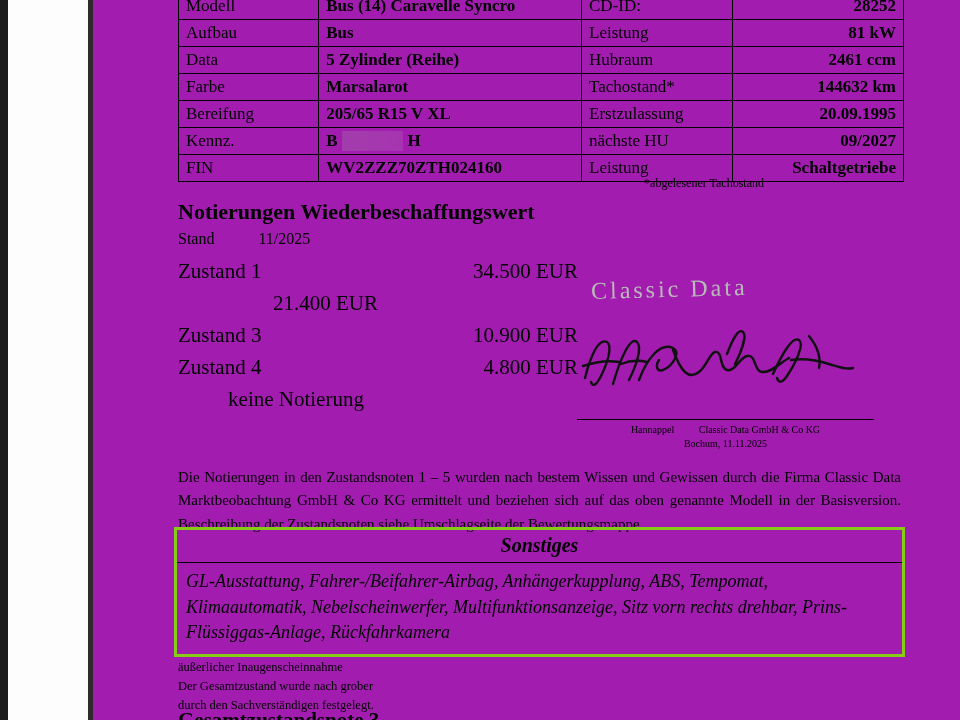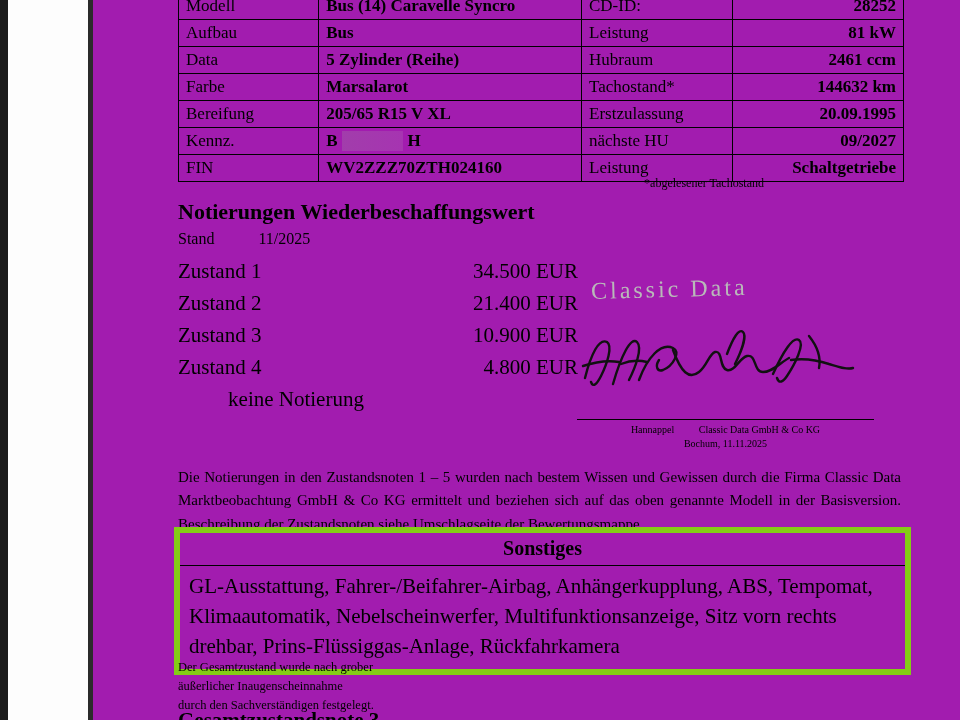--- a/index.html
+++ b/index.html
@@ -150,32 +150,33 @@
     font-size: 15px;
     line-height: 1.55;
     text-align: justify;
   }
 
   
   .sonstiges {
     position: absolute;
     left: 81px; top: 527px;
     width: 725px;
-    border: 6px solid #84cc16;
+    border: 3px solid #84cc16;
+    font-style: italic;
   }
   .sonstiges-title {
     text-align: center;
     font-size: 20px;
     font-weight: bold;
     padding: 4px 0 5px;
     border-bottom: 1px solid #000;
   }
   .sonstiges-body {
     padding: 6px 9px 8px;
-    font-size: 21px;
+    font-size: 18px;
     line-height: 1.42;
   }
 
   
   .bottom-note {
     position: absolute;
     left: 85px; top: 658px;
     font-size: 12.5px;
     line-height: 1.5;
   }
@@ -255,21 +256,20 @@
     <span>Stand</span>
     <span class="stand-val">11/2025</span>
   </div>
 
   <div class="zustand-list">
     <div class="row">
       <span class="zname">Zustand 1</span>
       <span class="zval">34.500 EUR</span>
     </div>
     <div class="row">
-      <span class="zname">Zustand 2</span>
       <span class="zval">21.400 EUR</span>
     </div>
     <div class="row">
       <span class="zname">Zustand 3</span>
       <span class="zval">10.900 EUR</span>
     </div>
     <div class="row">
       <span class="zname">Zustand 4</span>
       <span class="zval">4.800 EUR</span>
     </div>
@@ -305,19 +305,19 @@
   </div>
 
   <div class="disclaimer">Die Notierungen in den Zustandsnoten 1 – 5 wurden nach bestem Wissen und Gewissen durch die Firma Classic Data Marktbeobachtung GmbH &amp; Co KG ermittelt und beziehen sich auf das oben genannte Modell in der Basisversion. Beschreibung der Zustandsnoten siehe Umschlagseite der Bewertungsmappe.</div>
 
   <div class="sonstiges">
     <div class="sonstiges-title">Sonstiges</div>
     <div class="sonstiges-body">GL-Ausstattung, Fahrer-/Beifahrer-Airbag, Anhängerkupplung, ABS, Tempomat, Klimaautomatik, Nebelscheinwerfer, Multifunktionsanzeige, Sitz vorn rechts drehbar, Prins-Flüssiggas-Anlage, Rückfahrkamera</div>
   </div>
 
   <div class="bottom-note">
+    <div>äußerlicher Inaugenscheinnahme</div>
     <div>Der Gesamtzustand wurde nach grober</div>
-    <div>äußerlicher Inaugenscheinnahme</div>
     <div>durch den Sachverständigen festgelegt.</div>
   </div>
   <div class="gesamt-title">Gesamtzustandsnote 3</div>
 
 </div>
 
 </body></html>

